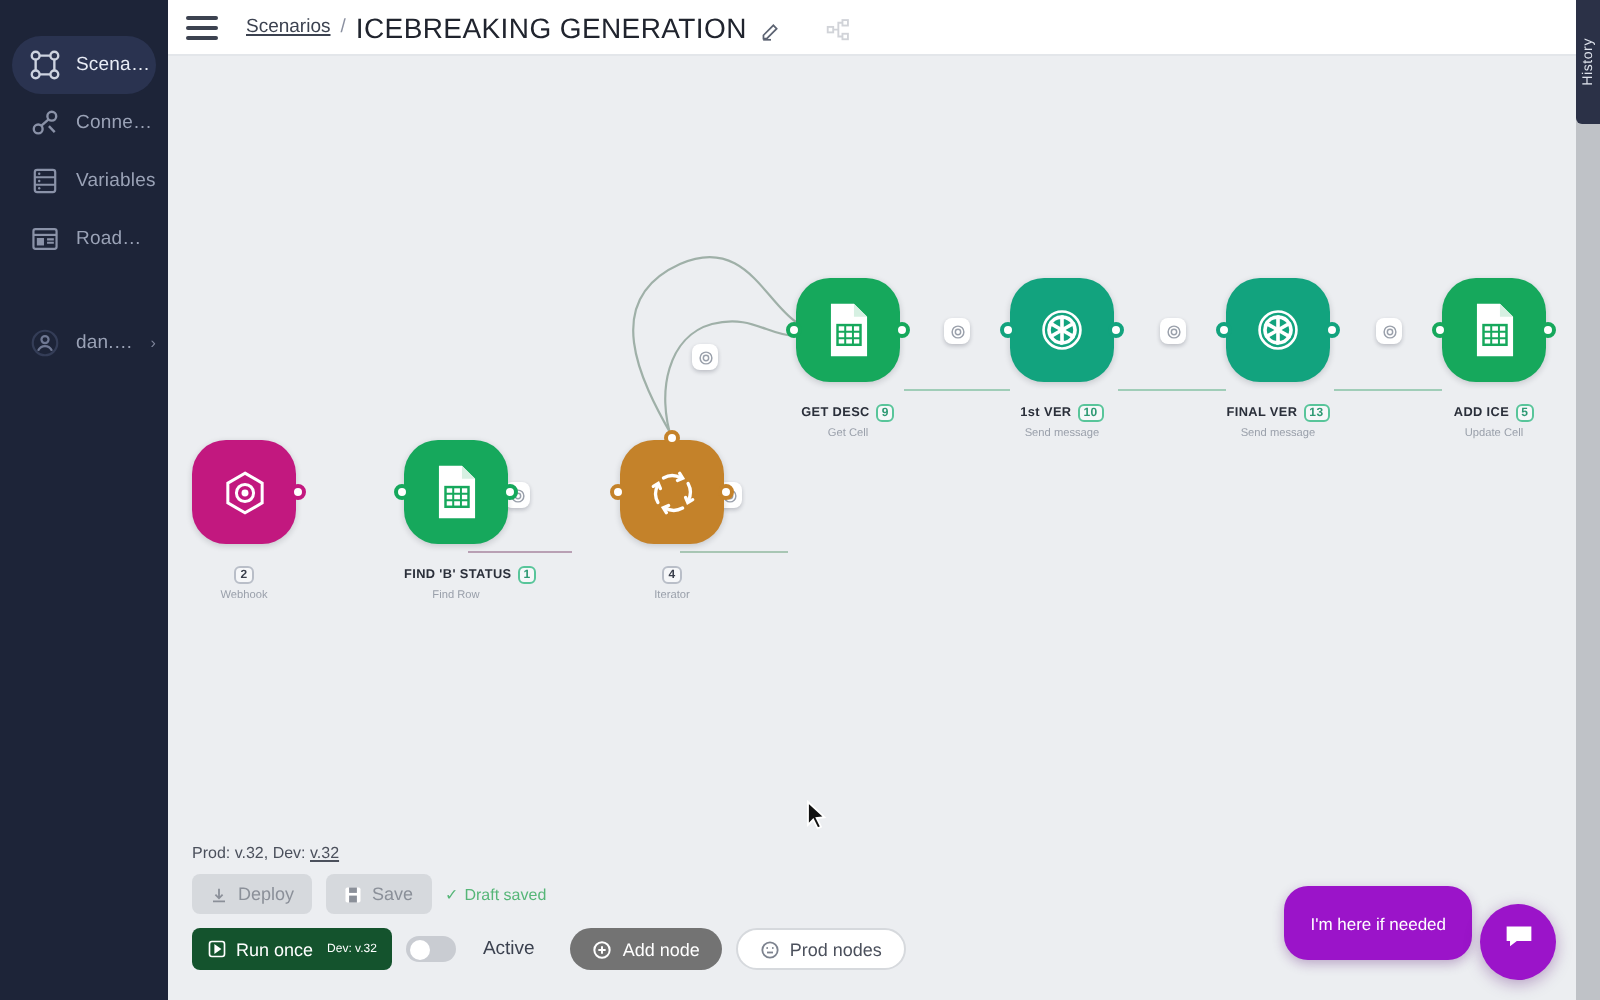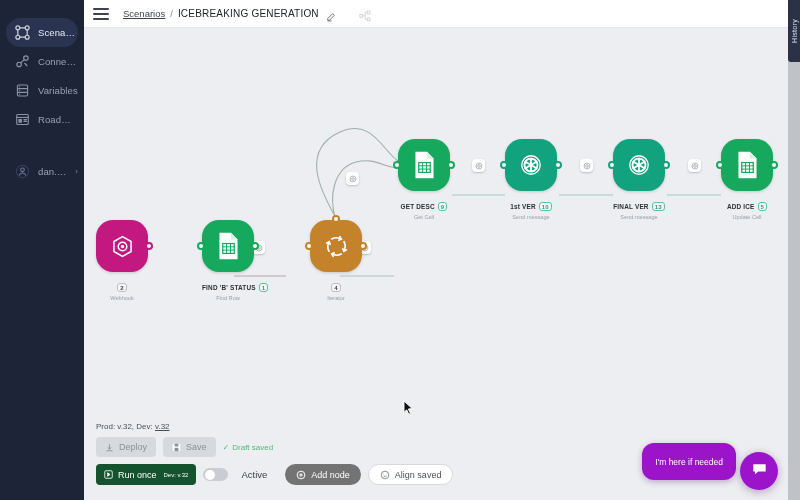--- a/index.html
+++ b/index.html
@@ -44,21 +44,21 @@
     z-index: 5;
   }
   .hamburger { width: 16px; height: 12px; display: flex; flex-direction: column;
     justify-content: space-between; margin-right: 14px; }
   .hamburger i { display: block; height: 2px; background: #3c4250; border-radius: 1px; }
   .crumb-link {
     font-size: 9.5px; color: #3c4250;
     text-decoration: underline; text-underline-offset: 1px;
   }
   .crumb-sep { font-size: 9.5px; color: #8a90a0; margin: 0 5px; }
-  .crumb-title { font-size: 10px; color: #20242e; letter-spacing: .2px; }
+  .crumb-title { font-size: 14px; color: #20242e; letter-spacing: .2px; }
   .pencil { margin-left: 7px; width: 11px; height: 11px; display:block; }
   .flowico { margin-left: 22px; width: 12px; height: 12px; display: block; opacity:.45; }
 
   
   .canvas {
     position: absolute; left: 84px; top: 28px; width: 704px; height: 472px;
     background: #eceef1; overflow: hidden;
   }
   .canvas-scroll-right {
     position: absolute; right: 0; top: 28px; width: 12px; height: 472px;
@@ -557,21 +557,21 @@
 
         <button class="btn btn-white">
           <span>
             <svg viewBox="0 0 12 12" width="10" height="10" fill="none" stroke="#7d838f" stroke-width="1.1">
               <circle cx="6" cy="6" r="4.6"></circle>
               <circle cx="4.3" cy="4.8" r=".55" fill="#7d838f" stroke="none"></circle>
               <circle cx="7.7" cy="4.8" r=".55" fill="#7d838f" stroke="none"></circle>
               <path d="M4.2 7.5h3.6"></path>
             </svg>
           </span>
-          <span>Align saved</span>
+          <span>Prod nodes</span>
         </button>
       </div>
     </div>
 
     <div class="chat-pill">
       <span>I'm here if needed</span>
     </div>
     <div class="chat-bubble">
       <span>
         <svg viewBox="0 0 22 22" width="17" height="17" fill="#fff">

